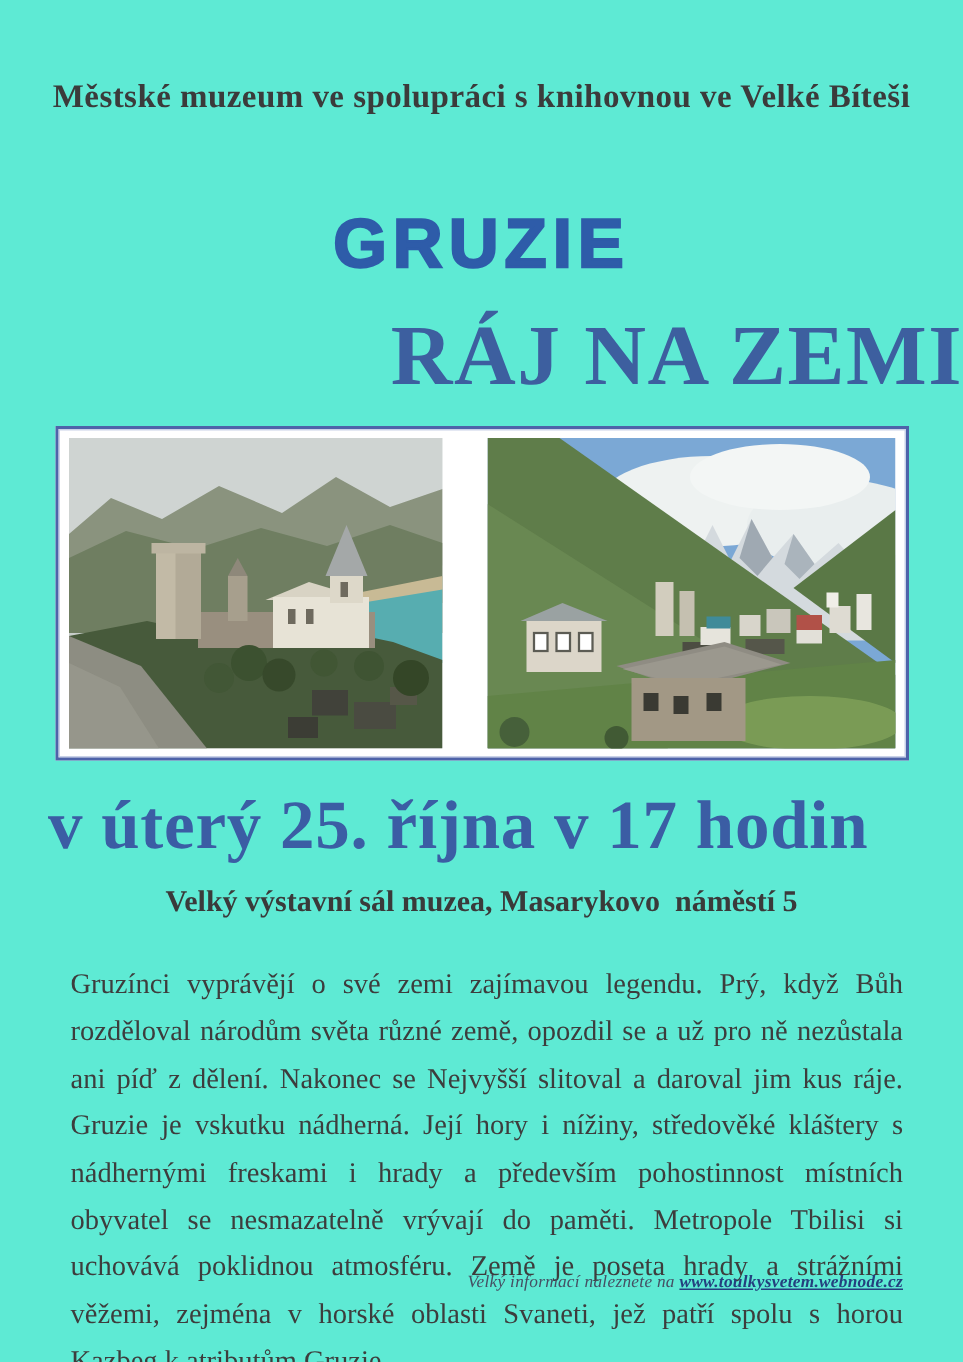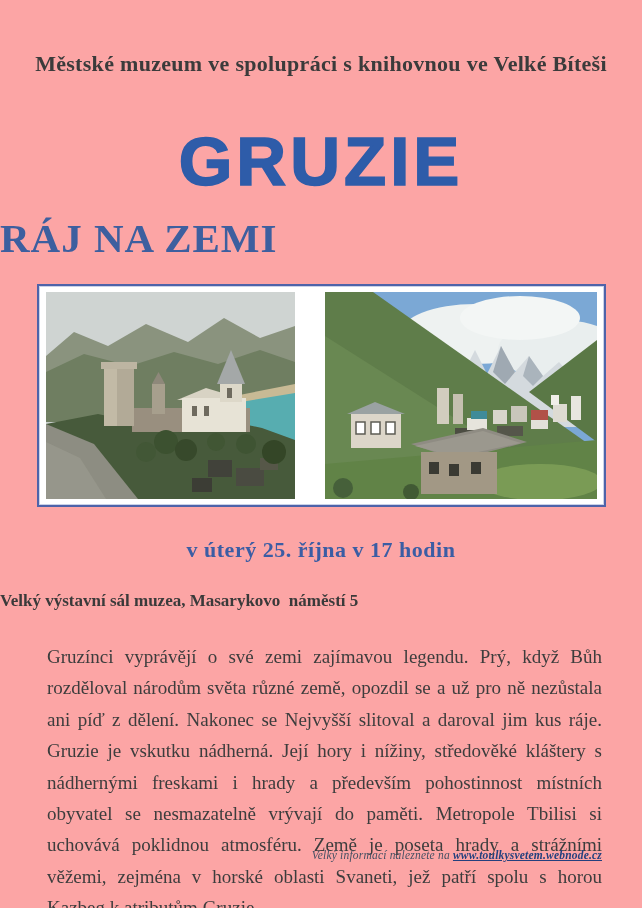--- a/index.html
+++ b/index.html
@@ -1,54 +1,54 @@
 <!DOCTYPE html>
 <html><head>
 <meta charset="utf-8">
 <style>
   html, body { margin: 0; padding: 0; background: #e8e8e8; }
   .page {
     position: relative;
     width: 642px;
     height: 908px;
     margin: 0 auto;
-    background: #fca5a5;
+    background: #5eead4;
     overflow: hidden;
     font-family: "Liberation Serif", serif;
   }
   .header-block {
     position: absolute;
     top: 46px; left: 0; right: 0;
     text-align: center;
     font-family: "Liberation Serif", serif;
     font-weight: bold;
     font-size: 22px;
     line-height: 35px;
     color: #3b3b3b;
     letter-spacing: 0.3px;
   }
   .main-title {
     position: absolute;
     top: 124px; left: 0; right: 0;
     text-align: center;
     font-family: "Liberation Sans", sans-serif;
     font-weight: 700;
-    font-size: 69px;
+    font-size: 46px;
     line-height: 76px;
     color: #2e5ca9;
     letter-spacing: 4px;
     -webkit-text-stroke: 1.6px #2e5ca9;
   }
   .sub-title {
     position: absolute;
     top: 210px; left: 0; right: 0;
-    text-align: left;
-    font-family: "Liberation Serif", serif;
-    font-weight: bold;
-    font-size: 41px;
+    text-align: right;
+    font-family: "Liberation Serif", serif;
+    font-weight: bold;
+    font-size: 57px;
     line-height: 56px;
     color: #3d5f9f;
     letter-spacing: 1px;
   }
   .photo-frame {
     position: absolute;
     top: 284px; left: 37px;
     width: 569px; height: 223px;
     box-sizing: border-box;
     border: 2px solid #4e63a9;
@@ -56,35 +56,35 @@
     padding: 6px 7px;
     display: flex;
     justify-content: space-between;
     align-items: flex-start;
     box-shadow: inset 0 0 0 1px #c9d2e8;
   }
   .photo { display: block; }
   .event-datetime {
     position: absolute;
     top: 527px; left: 0; right: 0;
-    text-align: center;
-    font-family: "Liberation Serif", serif;
-    font-weight: bold;
-    font-size: 22px;
+    font-family: "Liberation Serif", serif;
+    font-weight: bold;
+    font-size: 46px;
     line-height: 46px;
     color: #3b5da4;
     letter-spacing: 0.5px;
+    padding-left: 32px;
   }
   .event-venue {
     position: absolute;
     top: 584px; left: 0; right: 0;
-    text-align: left;
-    font-family: "Liberation Serif", serif;
-    font-weight: bold;
-    font-size: 17px;
+    text-align: center;
+    font-family: "Liberation Serif", serif;
+    font-weight: bold;
+    font-size: 20px;
     line-height: 34px;
     color: #3a3a3a;
     white-space: pre-wrap;
   }
   .body-text {
     position: absolute;
     top: 641px; left: 47px;
     width: 555px;
     font-family: "Liberation Serif", serif;
     font-size: 19px;

